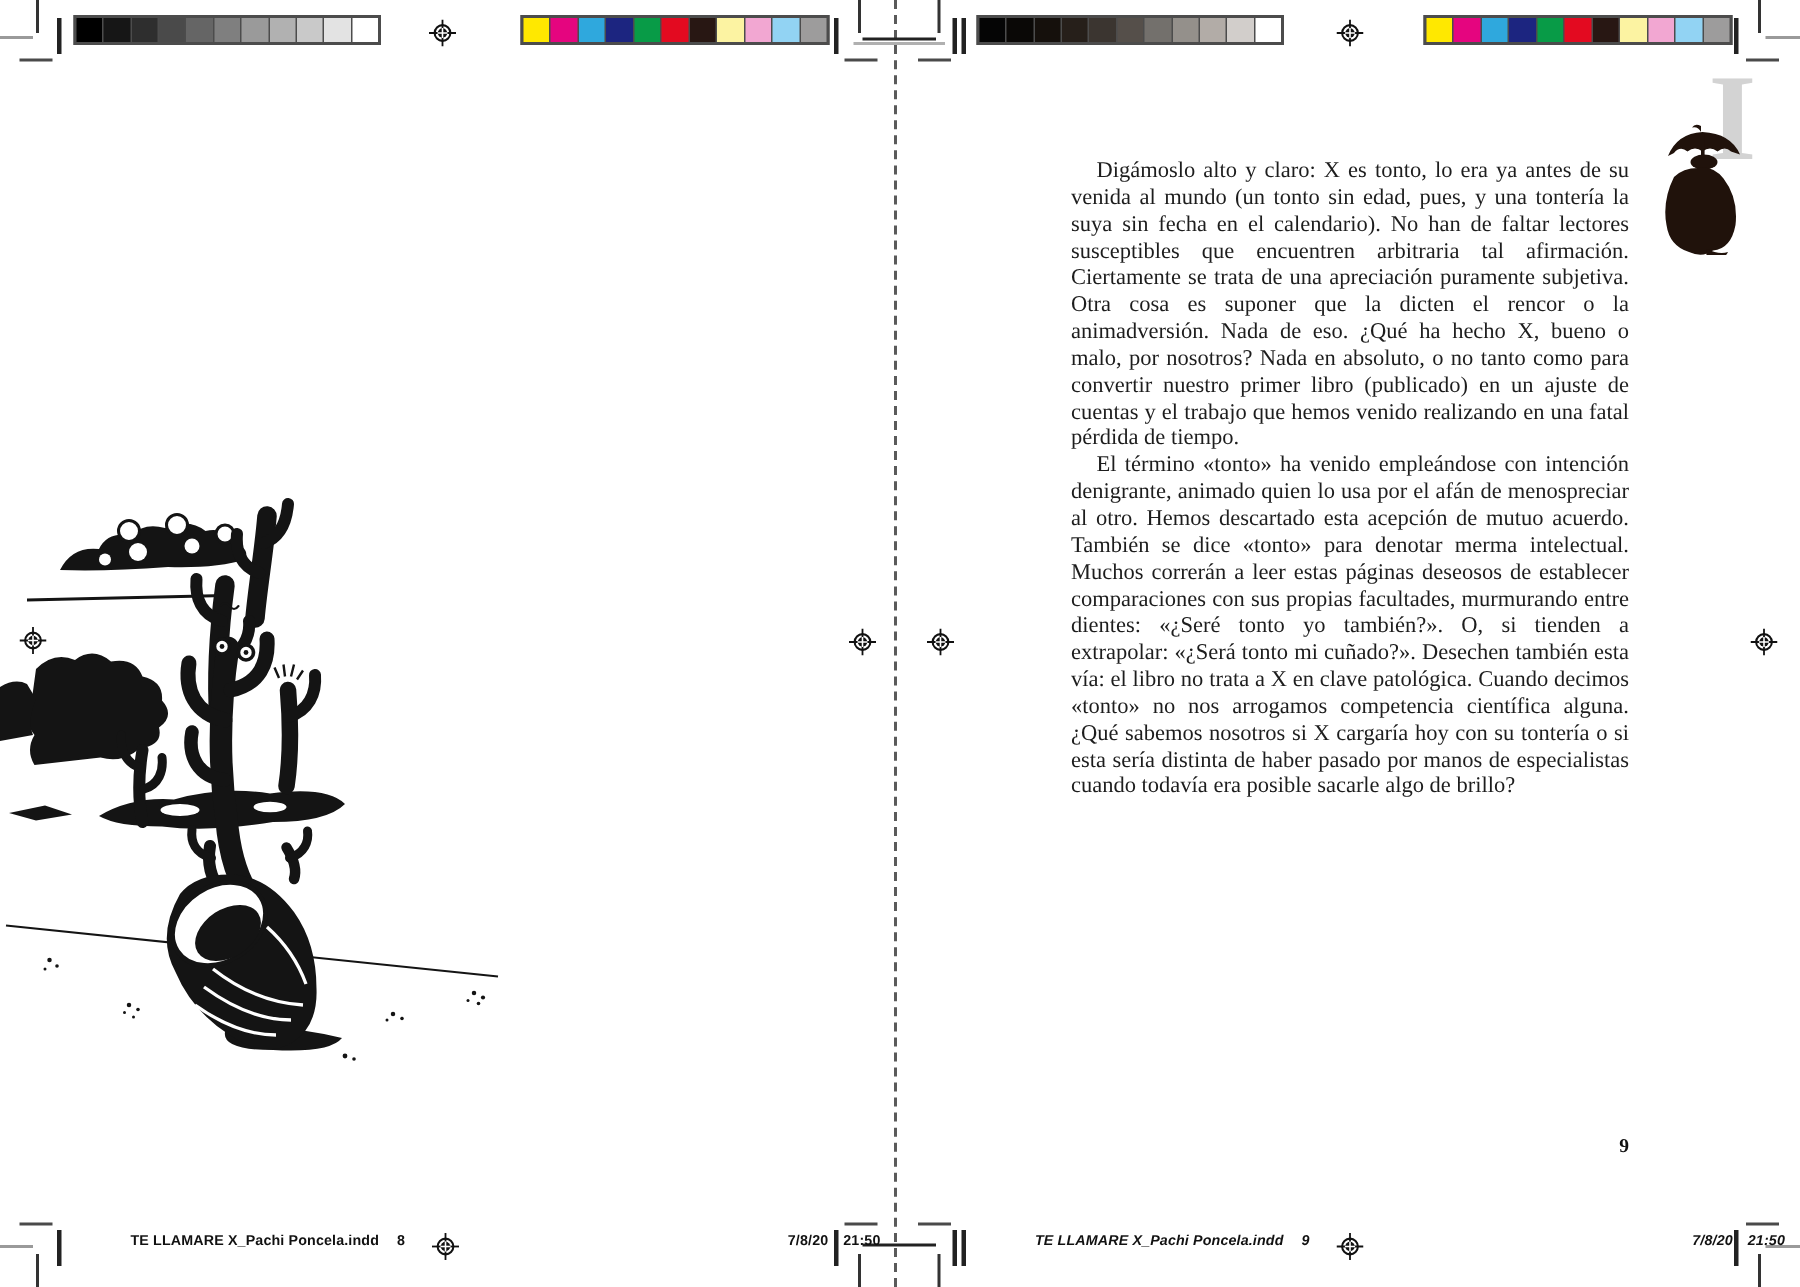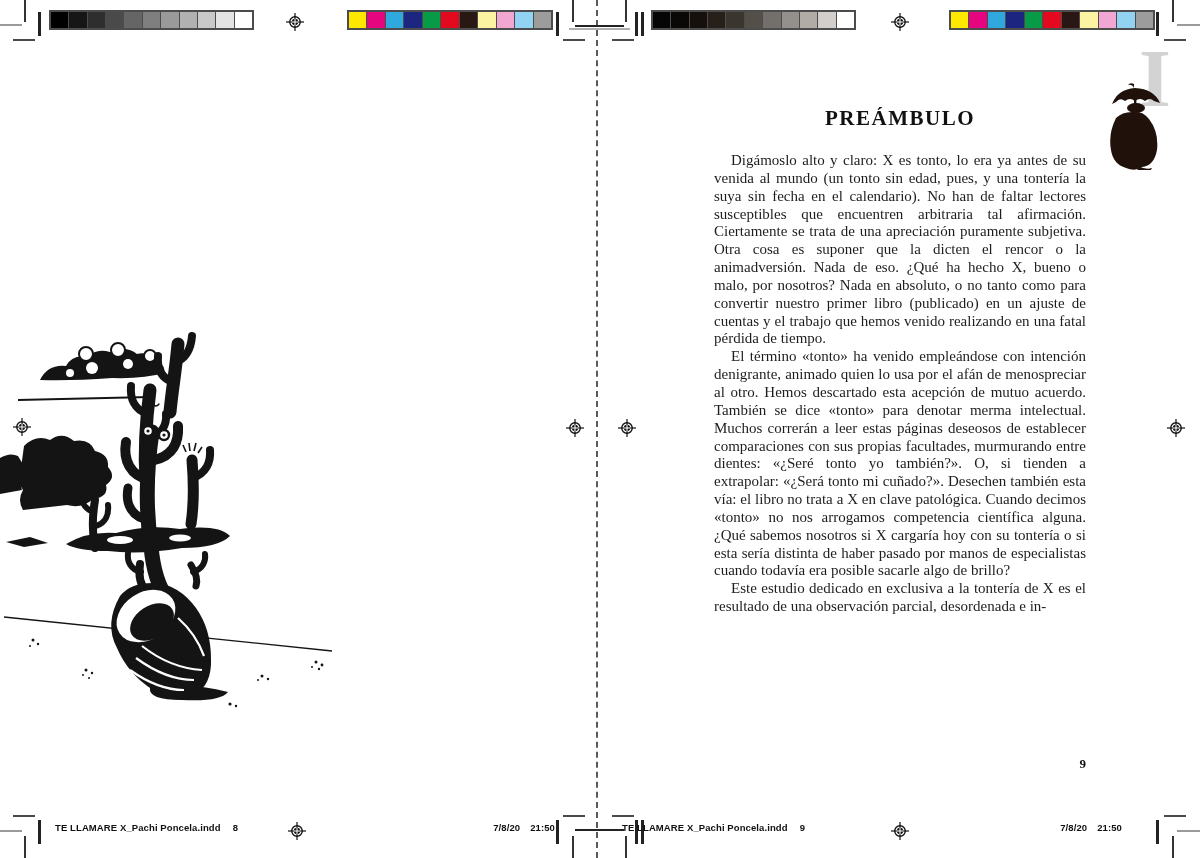--- a/index.html
+++ b/index.html
@@ -9,21 +9,21 @@
   .fold{position:absolute;left:596px;top:0;height:858px;width:0;border-left:2px dashed #5a5a5a;}
   
   .cm{position:absolute;}
   
   .reg{position:absolute;width:18px;height:18px;}
   
   .bar{position:absolute;display:flex;gap:1px;background:#4c4c4c;border:2px solid #4c4c4c;height:20px;box-sizing:border-box;}
   .bar .swatch{flex:1;}
   
   .slug{position:absolute;width:500px;display:flex;justify-content:space-between;
-        font-family:"Liberation Sans",sans-serif;font-size:9.5px;font-weight:600;color:#111;letter-spacing:.1px;}
+        font-family:"Liberation Sans",sans-serif;font-size:9.5px;font-weight:600;color:#111;letter-spacing:.1px;margin-left:32px;}
   .slug .fn{margin-right:10px;}
   .slug .pg{margin-left:2px;}
   .slug .right-part .date{margin-right:10px;}
   
   .text-col{position:absolute;left:714px;top:106px;width:372px;}
   .chapter-title{margin:0 0 21px 0;text-align:center;font-size:21px;font-weight:bold;
                  letter-spacing:1.5px;color:#111;}
   .body-text p{margin:0;text-indent:17px;font-size:15px;line-height:17.85px;text-align:justify;color:#1d1d1d;}
   .folio{position:absolute;left:1066px;top:756px;width:20px;text-align:right;
          font-size:13px;font-weight:bold;color:#111;}
@@ -292,39 +292,37 @@
       <path d="M10 22 Q16 7 33 6 Q52 7 58 21 L52 19 Q48 15 43 19 Q38 15 33 19 Q28 15 23 19 Q18 15 14 20 Z"></path>
       <path d="M32 6 q-2 -4 -6 -3 q2 -3 6 -1 z"></path>
       <rect x="32" y="7" width="2.4" height="16" rx="1"></rect>
       <ellipse cx="34" cy="26" rx="9" ry="5"></ellipse>
       <path d="M14 36 Q6 52 9 68 Q11 82 24 86 Q33 90 40 85 Q52 84 55 68 Q57 50 47 37 Q40 28 30 30 Q20 30 14 36 Z"></path>
       <path d="M36 84 q8 4 14 2 q-2 5 -10 4 q-6 0 -4 -6 z"></path>
     </g>
   </svg>
 
   <div class="text-col">
-    <h1 class="chapter-title">PREÁMBULO</h1>
     <div class="body-text">
         <p>Digámoslo alto y claro: X es tonto, lo era ya antes de su venida al mundo (un tonto sin edad, pues, y una tontería la suya sin fecha en el calendario). No han de faltar lectores susceptibles que encuentren arbitraria tal afirmación. Ciertamente se trata de una apreciación puramente subjetiva. Otra cosa es suponer que la dicten el rencor o la animadversión. Nada de eso. ¿Qué ha hecho X, bueno o malo, por nosotros? Nada en absoluto, o no tanto como para convertir nuestro primer libro (publicado) en un ajuste de cuentas y el trabajo que hemos venido realizando en una fatal pérdida de tiempo.</p>
         <p>El término «tonto» ha venido empleándose con intención denigrante, animado quien lo usa por el afán de menospreciar al otro. Hemos descartado esta acepción de mutuo acuerdo. También se dice «tonto» para denotar merma intelectual. Muchos correrán a leer estas páginas deseosos de establecer comparaciones con sus propias facultades, murmurando entre dientes: «¿Seré tonto yo también?». O, si tienden a extrapolar: «¿Será tonto mi cuñado?». Desechen también esta vía: el libro no trata a X en clave patológica. Cuando decimos «tonto» no nos arrogamos competencia científica alguna. ¿Qué sabemos nosotros si X cargaría hoy con su tontería o si esta sería distinta de haber pasado por manos de especialistas cuando todavía era posible sacarle algo de brillo?</p>
-        <p>Este estudio dedicado en exclusiva a la tontería de X es el resultado de una observación parcial, desordenada e in-</p>
       </div>
   </div>
 
   <div class="folio">9</div>
 
   <div class="slug" style="left:55px;top:822px;">
     <span>
       <span class="fn">TE LLAMARE X_Pachi Poncela.indd</span><span class="pg">8</span>
     </span>
     <span class="right-part">
       <span class="date">7/8/20</span><span>21:50</span>
     </span>
   </div>
-  <div class="slug" style="left:622px;top:822px;">
+  <div class="slug" style="left:658px;top:822px;font-style:italic;">
     <span>
       <span class="fn">TE LLAMARE X_Pachi Poncela.indd</span><span class="pg">9</span>
     </span>
     <span class="right-part">
       <span class="date">7/8/20</span><span>21:50</span>
     </span>
   </div>
 
 </div>
 

